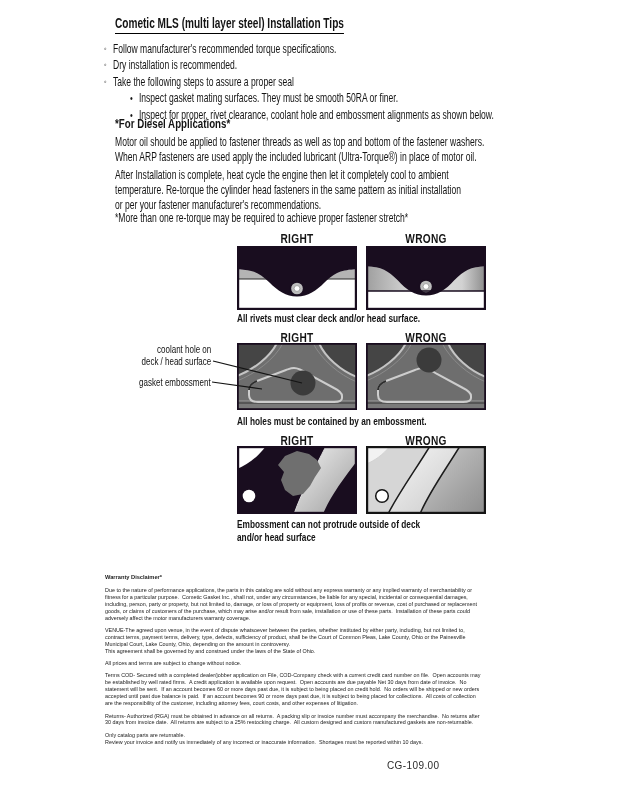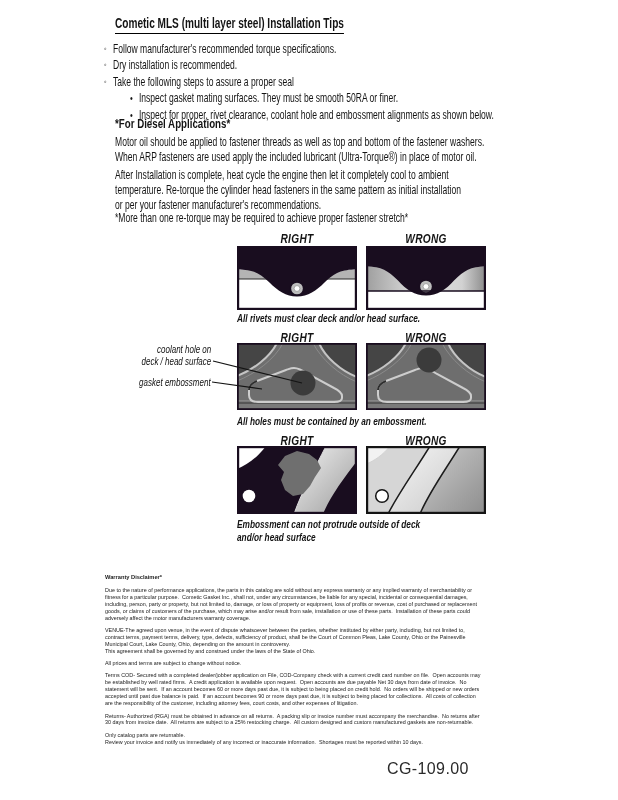--- a/index.html
+++ b/index.html
@@ -24,32 +24,32 @@
   .b-glyph { width:12.5px; flex:0 0 12.5px; font-size:10px; line-height:16.4px; }
   .b-sub { padding-left:36px; }
   .b-sub .b-glyph { font-size:11px; }
 
   .diesel-h { left:115px; top:116px; font-size:13.5px; font-weight:bold; white-space:nowrap; }
   .body-p { left:115px; font-size:11.9px; line-height:14.8px; width:560px; }
   .p1 { top:135px; }
   .p2 { top:168px; }
   .p3 { top:211px; }
 
-  .diagrams { left:0; top:231px; width:618px; height:316px;font-style:italic; }
+  .diagrams { left:0; top:231px; width:618px; height:316px; }
   .dlabel { position:absolute; width:120px; text-align:center; font-size:13.5px; font-weight:bold; letter-spacing:0.4px; }
   .dbox { position:absolute; width:120px; display:block; }
   .cap { position:absolute; font-size:11.5px; font-weight:bold; line-height:12.6px; white-space:pre-line; }
   .anno { position:absolute; right:407px; text-align:right; font-size:10.8px; line-height:11.8px; white-space:pre-line; color:#111; }
   .overlay { position:absolute; left:0; top:0; pointer-events:none; }
 
   .legal { left:105px; top:574px; width:460px; font-size:5.4px; line-height:6.9px; color:#222; }
   .legal-h { font-weight:bold; font-size:5.7px; margin:0 0 6px 0; white-space:pre; }
   .legal p { margin:0 0 5.5px 0; white-space:pre; }
 
-  .pagenum { left:387px; top:760px; font-size:16px; letter-spacing:0.4px; color:#2a2a2a; white-space:nowrap; }
+  .pagenum { left:387px; top:760px; font-size:10px; letter-spacing:0.4px; color:#2a2a2a; white-space:nowrap; }
 </style>
 </head>
 <body>
 
 <div class="abs doc-title squish">Cometic MLS (multi layer steel) Installation Tips</div>
 
 <div class="abs bullets squish">
   <div class="b-row">
     <span class="b-glyph">◦</span>
     <span>Follow manufacturer's recommended torque specifications.</span>

